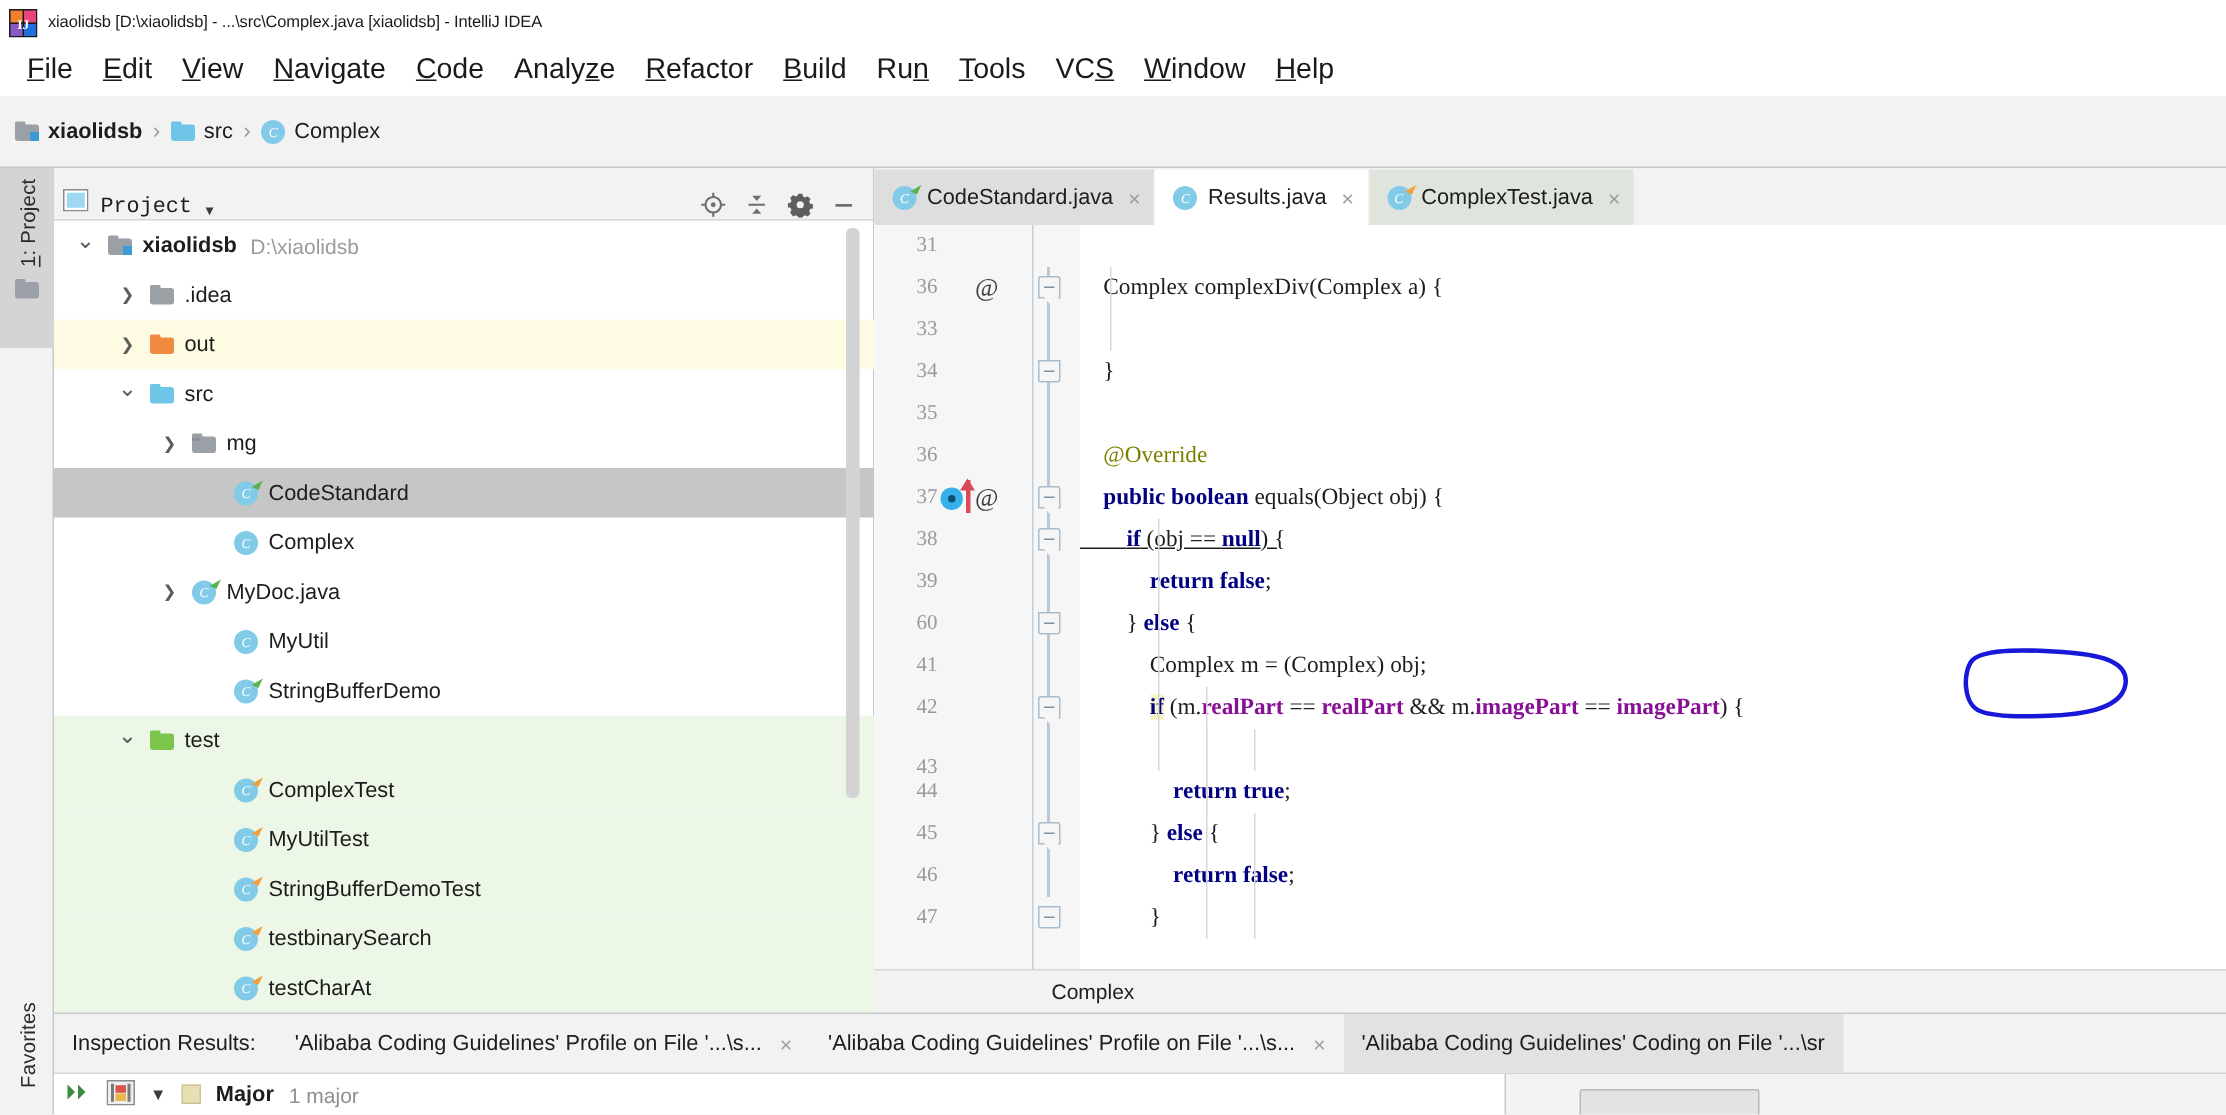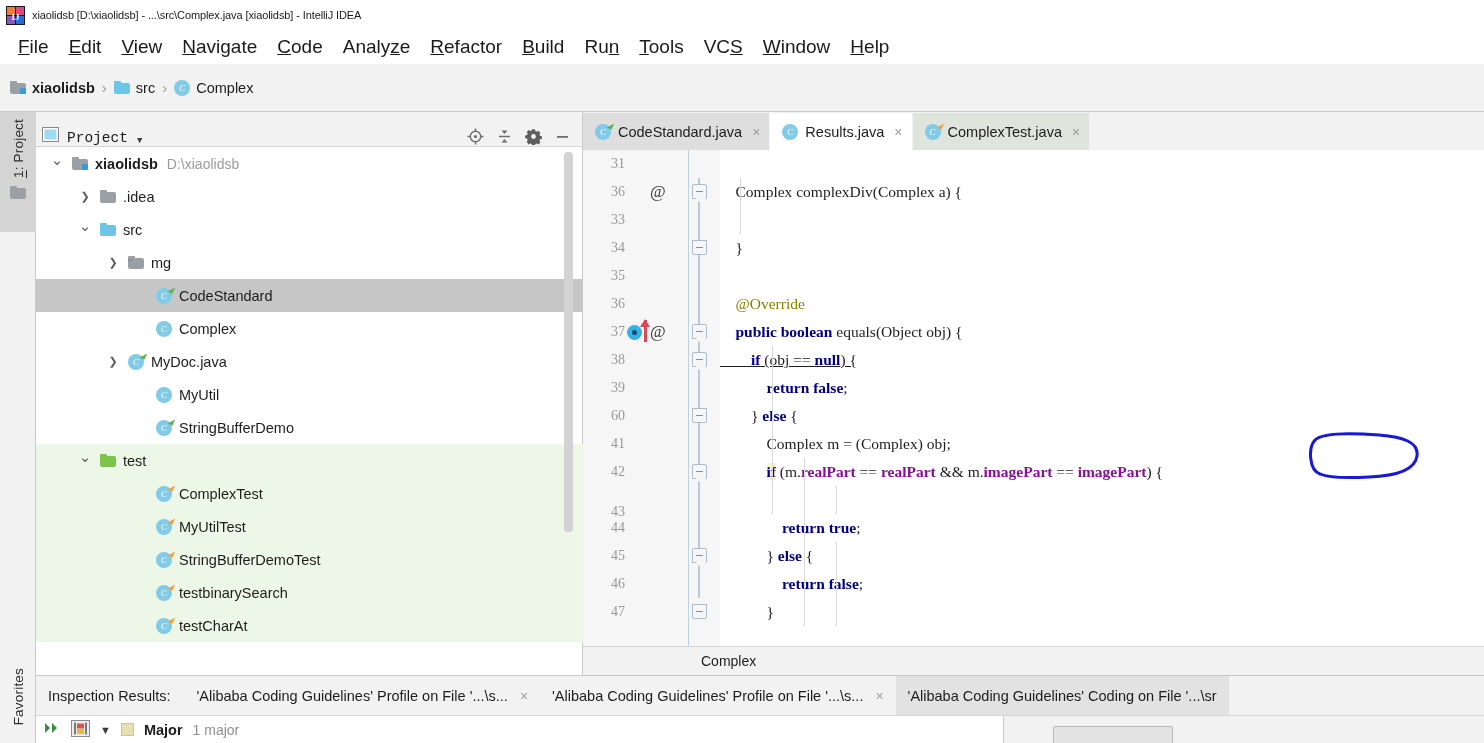--- a/index.html
+++ b/index.html
@@ -324,20 +324,28 @@
           <span class="tpath">D:\xiaolidsb</span>
         </div>
         <div class="trow">
           <span style="display:inline-block;width:40px"></span>
           <span class="arrow closed"></span>
           <span class="ticon" style="margin-left:6px">
             <span class="ic-folder"></span>
           </span>
           <span class="tlabel">.idea</span>
         </div>
+        <div class="trow out">
+          <span style="display:inline-block;width:40px"></span>
+          <span class="arrow closed"></span>
+          <span class="ticon" style="margin-left:6px">
+            <span class="ic-folder orange"></span>
+          </span>
+          <span class="tlabel">out</span>
+        </div>
         <div class="trow">
           <span style="display:inline-block;width:40px"></span>
           <span class="arrow open"></span>
           <span class="ticon" style="margin-left:6px">
             <span class="ic-folder blue"></span>
           </span>
           <span class="tlabel">src</span>
         </div>
         <div class="trow">
           <span style="display:inline-block;width:68px"></span>

